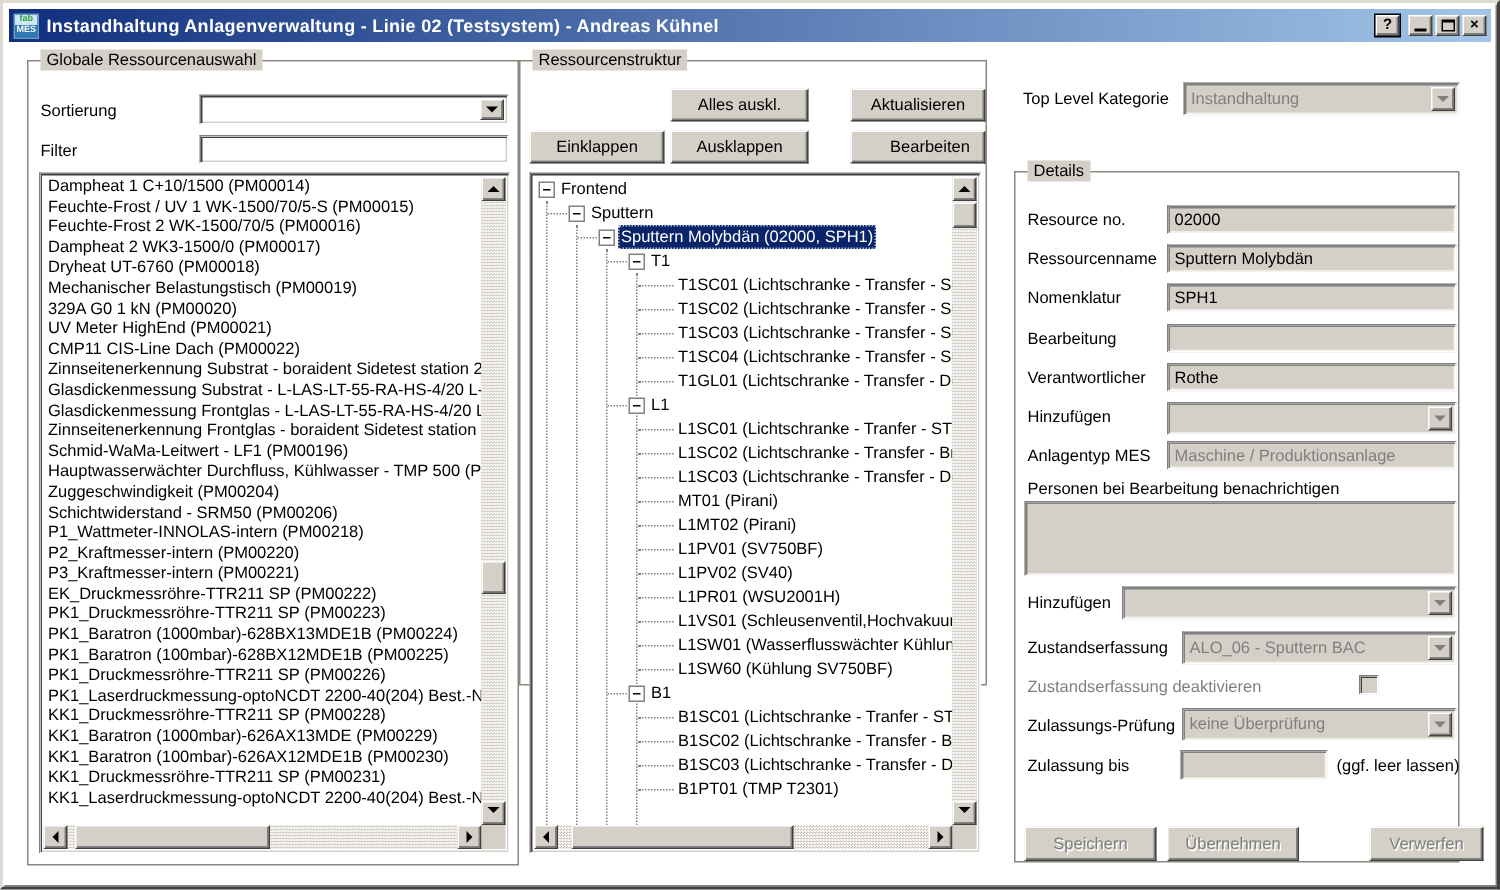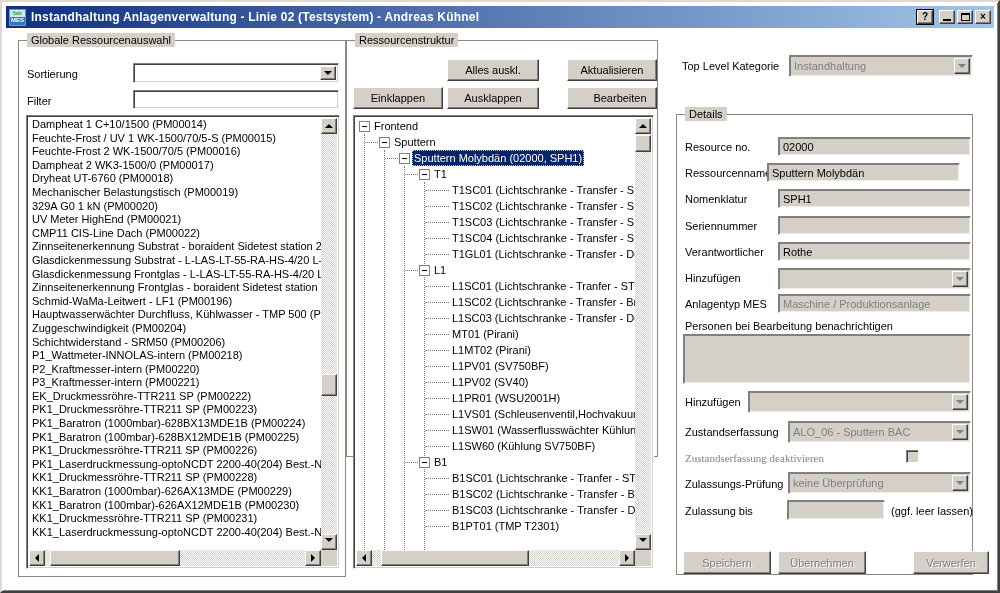--- a/index.html
+++ b/index.html
@@ -25,21 +25,21 @@
   .tb-btn.help{margin-right:4px;outline:1px solid #000;}
   .tb-btn + .tb-btn{margin-left:2px;}
   .glyph-min{width:8px;height:2px;background:#000;align-self:flex-end;margin-bottom:2px;}
   .glyph-max{width:9px;height:8px;border:1px solid #000;border-top:2px solid #000;}
   
   .gb{position:absolute;border:1px solid #8a887f;
       box-shadow:inset 1px 1px 0 #ffffff, 1px 1px 0 #ffffff;}
   .gb-title{position:absolute;top:-8px;left:8px;background:#d4d0c8;padding:0 4px;
       font-size:11px;color:#000;line-height:14px;}
   .lbl{position:absolute;font-size:11px;color:#000;line-height:14px;white-space:nowrap;}
-  .lbl.dis{color:#808080;text-shadow:1px 1px 0 #fff;font-family:Liberation Serif, serif;}
+  .lbl.dis{color:#808080;text-shadow:1px 1px 0 #fff;}
   
   .sunken{position:absolute;background:#ffffff;border:1px solid;
       border-color:#808080 #ffffff #ffffff #808080;
       box-shadow:inset 1px 1px 0 #404040, inset -1px -1px 0 #d4d0c8;}
   .sunken.gray{background:#d4d0c8;box-shadow:inset 1px 1px 0 #808080, inset -1px -1px 0 #efede6;}
   .fieldtext{position:absolute;left:4px;right:2px;top:3px;font-size:11px;white-space:nowrap;overflow:hidden;}
   .fieldtext.dis{color:#808080;}
   .combo-arrow{position:absolute;top:2px;right:2px;bottom:2px;width:16px;background:#d4d0c8;
       border:1px solid;border-color:#ffffff #404040 #404040 #ffffff;
       box-shadow:inset -1px -1px 0 #808080;display:flex;align-items:center;justify-content:center;}
@@ -331,28 +331,28 @@
 
   <div class="gb" style="left:674px;top:112px;width:297px;height:461px;">
     <span class="gb-title">Details</span>
 
     <div id="detail-rows">
         <span class="lbl" style="left: 8px; top: 25px;">Resource no.</span>
         <div class="sunken gray" style="left: 101px; top: 22px; width: 193px; height: 19px;">
           <span class="fieldtext">02000</span>
         </div>
         <span class="lbl" style="left: 8px; top: 51.2px;">Ressourcenname</span>
-        <div class="sunken gray" style="left: 90px; top: 48.2px; width: 193px; height: 19px; padding-left: 48px;">
+        <div class="sunken gray" style="left: 101px; top: 48.2px; width: 193px; height: 19px; padding-left: 48px;">
           <span class="fieldtext">Sputtern Molybdän</span>
         </div>
         <span class="lbl" style="left: 8px; top: 77.4px;">Nomenklatur</span>
         <div class="sunken gray" style="left: 101px; top: 74.4px; width: 193px; height: 19px;">
           <span class="fieldtext">SPH1</span>
         </div>
-        <span class="lbl" style="left: 8px; top: 103.6px;">Seriennummer</span>
+        <span class="lbl" style="left: 8px; top: 103.6px;">Bearbeitung</span>
         <div class="sunken gray" style="left: 101px; top: 100.6px; width: 193px; height: 19px;">
           <span class="fieldtext"></span>
         </div>
         <span class="lbl" style="left: 8px; top: 129.8px;">Verantwortlicher</span>
         <div class="sunken gray" style="left: 101px; top: 126.8px; width: 193px; height: 19px;">
           <span class="fieldtext">Rothe</span>
         </div>
         <span class="lbl" style="left: 8px; top: 156px;">Hinzufügen</span>
         <div class="sunken gray" style="left: 101px; top: 153px; width: 193px; height: 22px;">
           <span class="fieldtext dis"></span>

